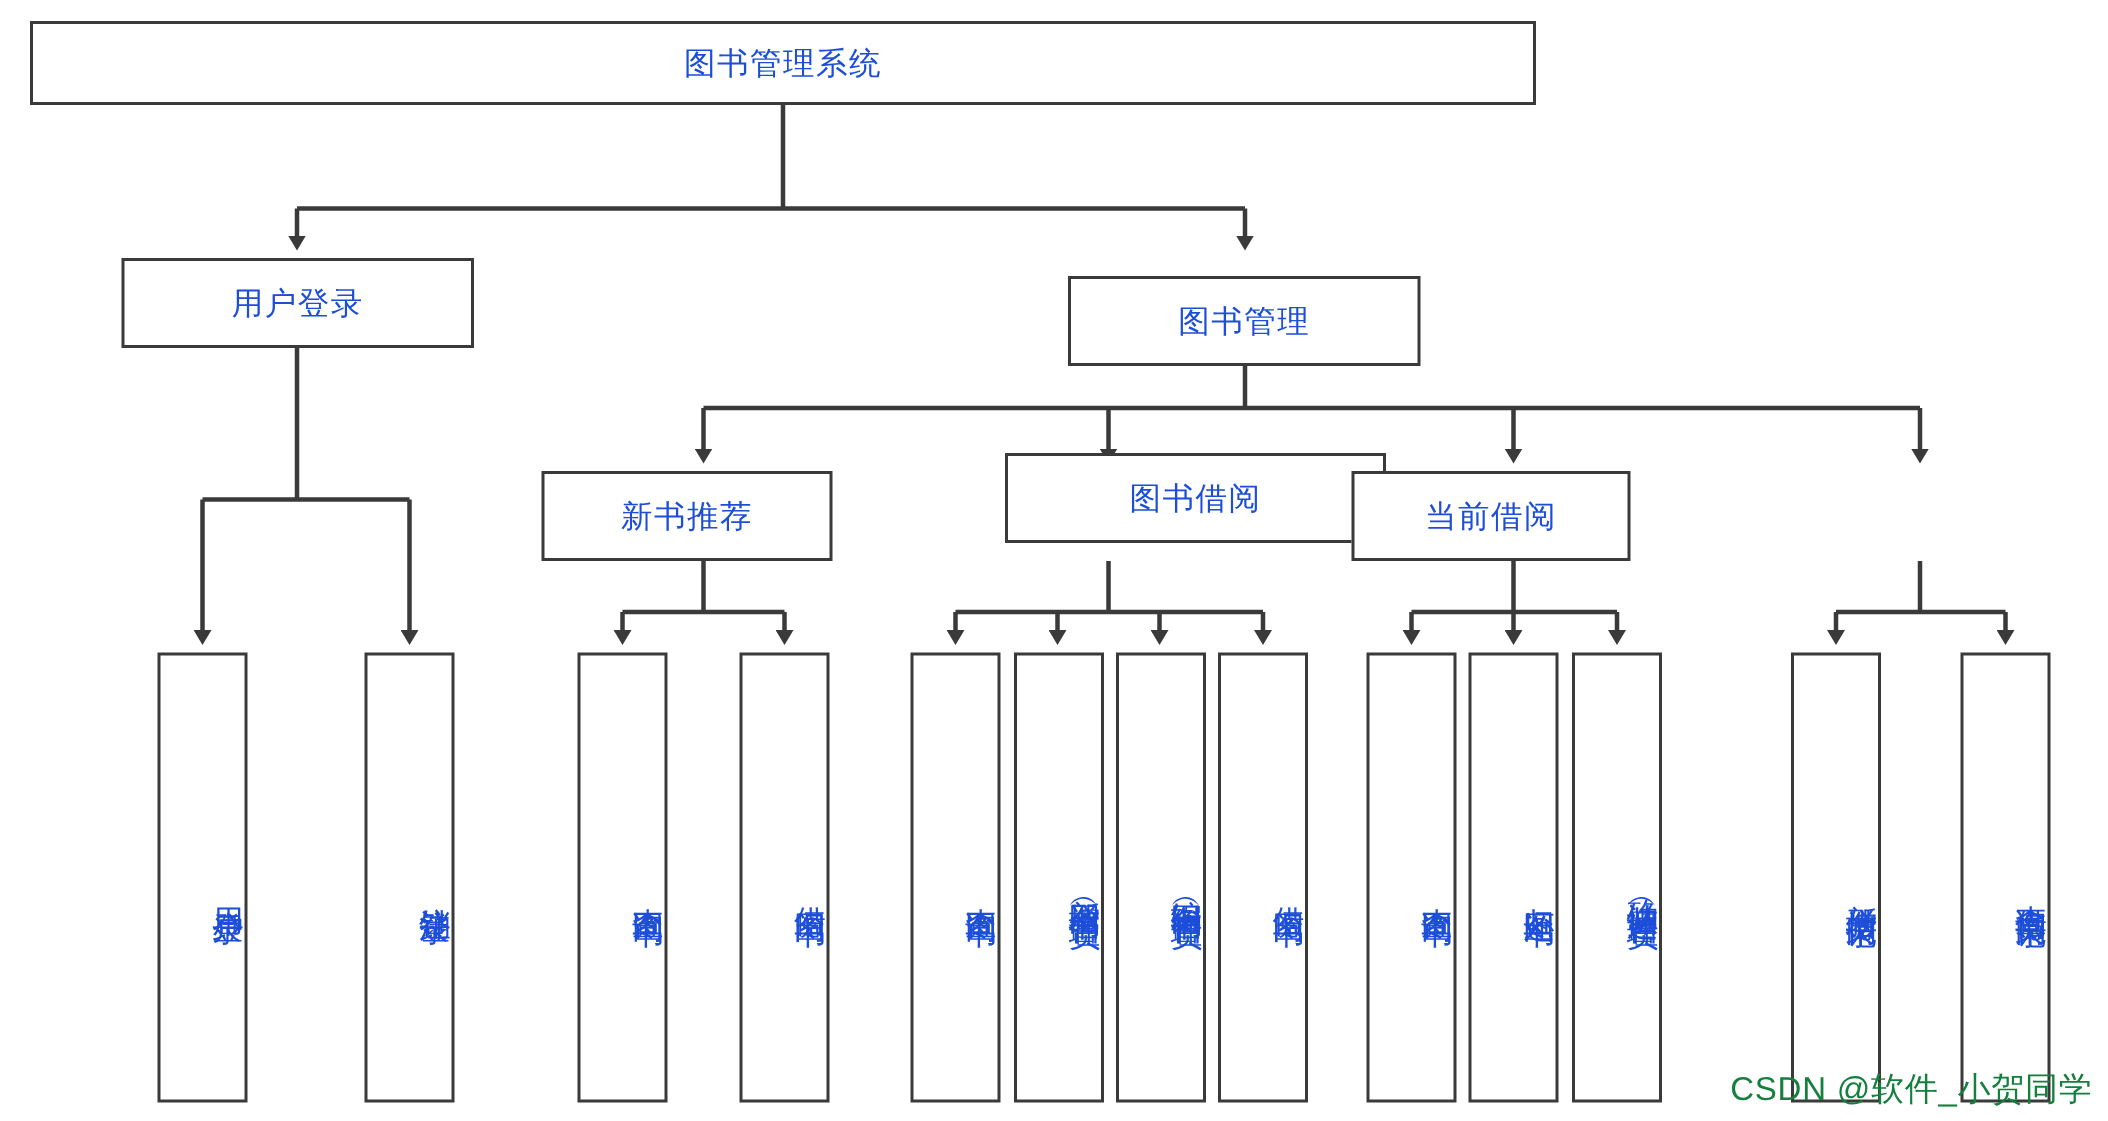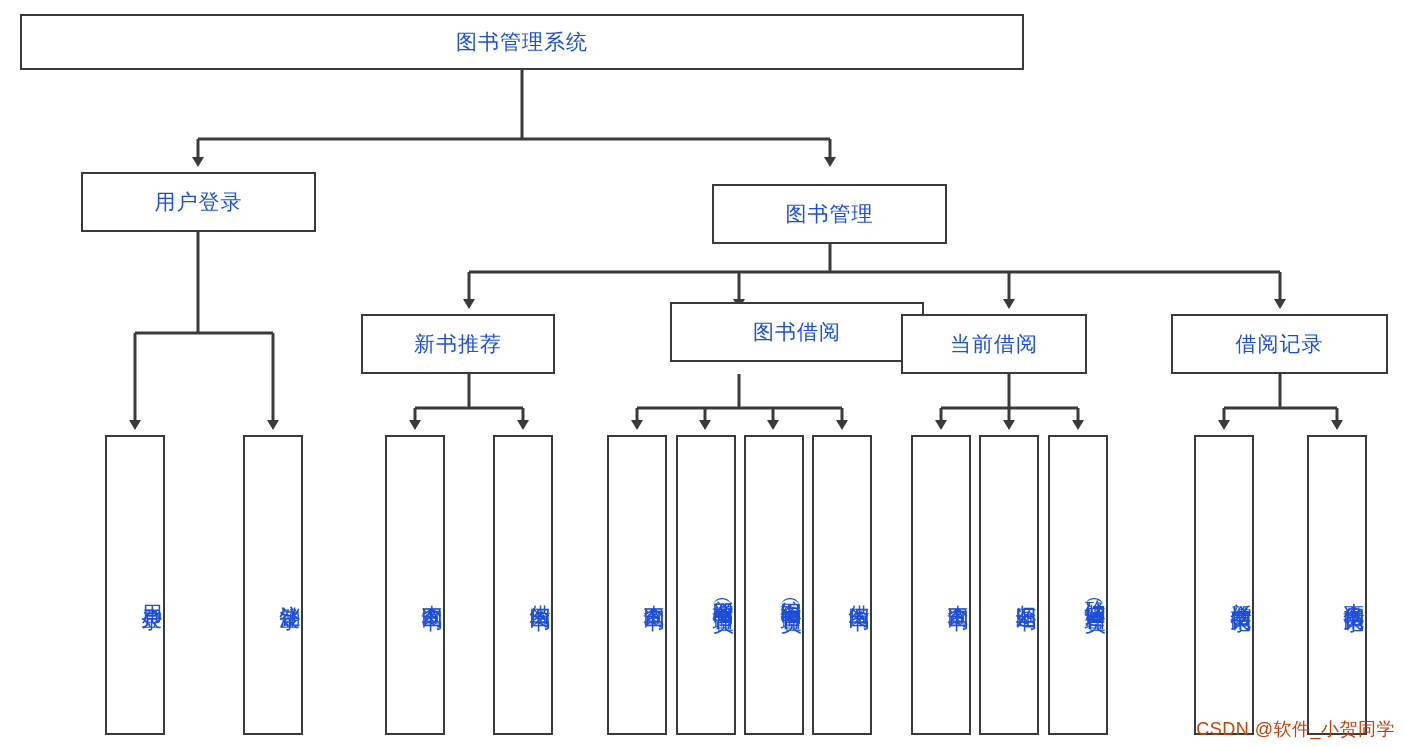--- a/index.html
+++ b/index.html
@@ -55,22 +55,22 @@
     white-space: pre;
   }
   .node.vert .label {
     writing-mode: vertical-rl;
     text-orientation: upright;
   }
   .watermark {
     position: absolute;
     right: 10px;
     bottom: 6px;
-    font-size: 18px;
-    color: #c2410c;
+    font-size: 22px;
+    color: #15803d;
     letter-spacing: 0.5px;
     white-space: nowrap;
   }
 </style>
 </head>
 <body>
 
 <div id="canvas">
 
   <svg class="edges" viewBox="0 0 1405 747" xmlns="http://www.w3.org/2000/svg">
@@ -140,23 +140,20 @@
   </div>
 
   <div class="node horiz" style="left:631px; top:302px; width:254px; height:60px;margin-left:39px;">
     <span class="label">图书借阅</span>
   </div>
 
   <div class="node horiz" style="left:901px; top:314px; width:186px; height:60px;">
     <span class="label">当前借阅</span>
   </div>
 
-  <div class="node horiz" style="left:1171px; top:314px; width:217px; height:60px;">
-    <span class="label">借阅记录</span>
-  </div>
 
   <div class="node vert" style="left:105px; top:435px; width:60px; height:300px;">
     <span class="label">用户登录</span>
   </div>
 
   <div class="node vert" style="left:243px; top:435px; width:60px; height:300px;">
     <span class="label">注销登录</span>
   </div>
 
   <div class="node vert" style="left:385px; top:435px; width:60px; height:300px;">

